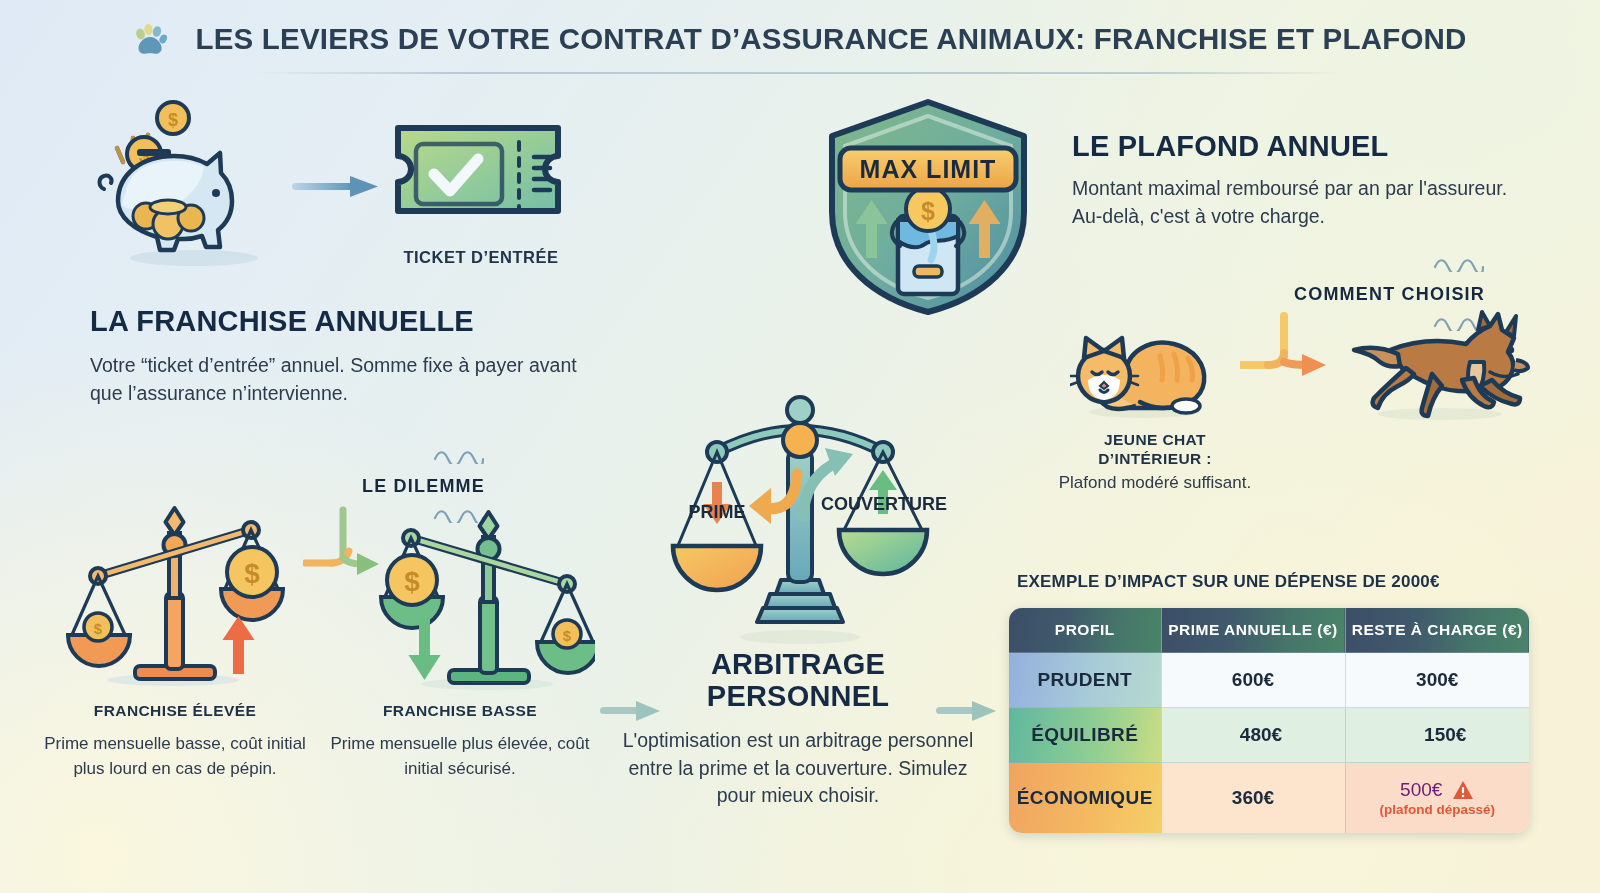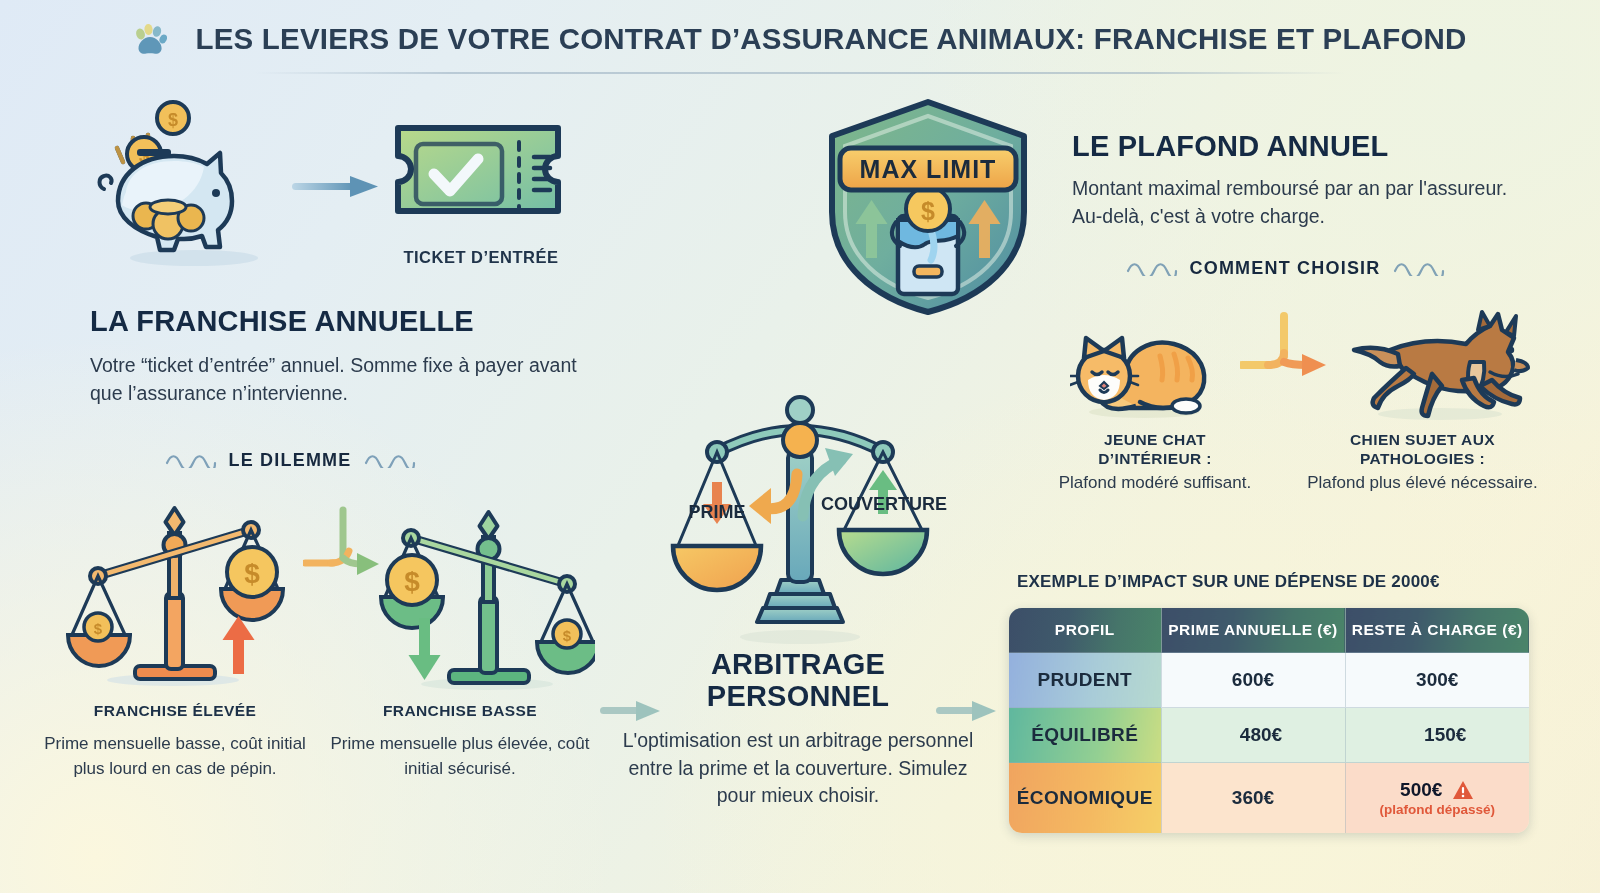--- a/index.html
+++ b/index.html
@@ -30,21 +30,21 @@
     background:linear-gradient(90deg, rgba(160,180,195,0) 0%, rgba(150,172,190,.55) 18%, rgba(150,172,190,.55) 82%, rgba(160,180,195,0) 100%);
   }
 
   
   .h2 { font-size:29px; font-weight:bold; color:#152a44; letter-spacing:.2px; }
   .body-txt { font-size:19.5px; line-height:1.42; color:#2c3b4d; }
   .cap { font-size:16.5px; font-weight:bold; letter-spacing:.5px; color:#20344b; }
   .cap-sm { font-size:15.5px; font-weight:bold; letter-spacing:.4px; color:#1d3148; }
   .sub-txt { font-size:17px; line-height:1.45; color:#2c3b4d; }
 
-  .divider-label { display:flex; align-items:center; justify-content:center; gap:12px; }
+  .divider-label { display:flex; align-items:flex-end; justify-content:center; gap:12px;flex-direction:column; }
   .divider-label .lbl { font-size:18px; font-weight:bold; letter-spacing:1.2px; color:#17293f; }
   .squig { width:52px; height:14px; opacity:.75; }
 
   
   #piggy-row { position:absolute; left:96px; top:96px; width:470px; height:190px; }
   #piggy-ico { position:absolute; left:0; top:0; width:190px; height:175px; }
   #arrow-piggy { position:absolute; left:196px; top:78px; width:90px; height:26px; }
   #ticket-ico { position:absolute; left:292px; top:18px; width:180px; height:125px; }
   #ticket-cap { position:absolute; left:260px; top:152px; width:250px; text-align:center; }
 
@@ -110,21 +110,21 @@
   tbody td:last-child { border-right:none; }
   td.lbl-cell { font-size:19px; letter-spacing:.4px; }
   tr.r1 .lbl-cell { background:linear-gradient(100deg,#93b0dd 0%,#a8cbd8 55%,#b6d9cf 100%); }
   tr.r1 .val { background:#f6fafc; }
   tr.r2 .lbl-cell { background:linear-gradient(100deg,#5fb79e 0%,#93cf92 60%,#cadd83 100%); }
   tr.r2 .val { background:#dff0e2;padding-left:20px; }
   tr.r3 .lbl-cell { background:linear-gradient(100deg,#f0a45f 0%,#f4b961 55%,#f5cf67 100%); }
   tr.r3 .val { background:#fce4cd; }
   tr.r3 .warn-cell { background:#fbdcc9; }
   .warn-inner { display:flex; align-items:center; justify-content:center; gap:10px; }
-  .warn-amt { color:#0f172a; font-size:19px; font-weight:bold; }
+  .warn-amt { color:#701a75; font-size:19px; font-weight:normal; }
   .warn-note { display:block; color:#e0583a; font-size:13.5px; font-weight:bold; margin-top:1px; }
   .warn-tri { width:22px; height:20px; flex:0 0 auto; }
 </style>
 </head>
 <body>
 
 <div class="stage">
 
   <div class="header">
     <div class="header-inner">
@@ -449,25 +449,20 @@
       <path d="M122 74 q6 18 22 26 q8 4 10 -4 q-14 -6 -20 -24z" fill="#b97a43" stroke="#1d3a57" stroke-width="4.5" stroke-linejoin="round"></path>
       <path d="M140 80 q14 14 32 18 q8 2 8 -6 q-16 -4 -28 -18z" fill="#a56b3a" stroke="#1d3a57" stroke-width="4.5" stroke-linejoin="round"></path>
     </svg>
   </div>
 
   <div id="cap-cat">
     <div class="cap-sm cap-2l">JEUNE CHAT</div>
     <div class="cap-sm cap-2l">D’INTÉRIEUR :</div>
     <div class="sub-txt">Plafond modéré suffisant.</div>
   </div>
-  <div id="cap-dog">
-    <div class="cap-sm cap-2l">CHIEN SUJET AUX</div>
-    <div class="cap-sm cap-2l">PATHOLOGIES :</div>
-    <div class="sub-txt">Plafond plus élevé nécessaire.</div>
-  </div>
 
   <div id="table-title">EXEMPLE D’IMPACT SUR UNE DÉPENSE DE 2000€</div>
   <div id="impact-table">
     <table>
       <thead>
         <tr>
           <th class="col-profil">PROFIL</th>
           <th>PRIME ANNUELLE (€)</th>
           <th>RESTE À CHARGE (€)</th>
         </tr>

